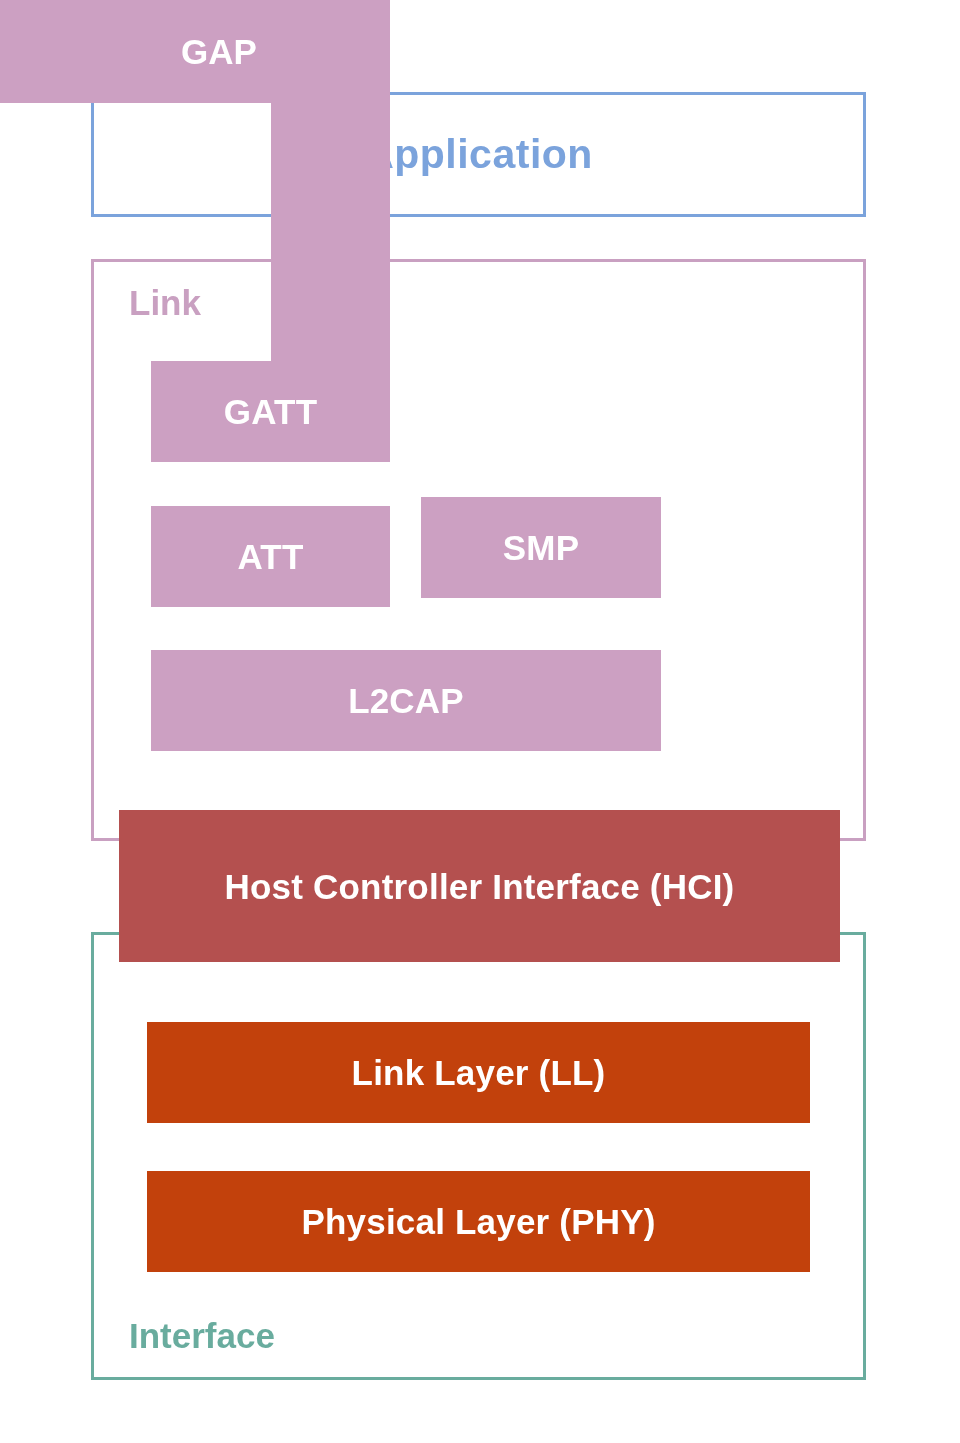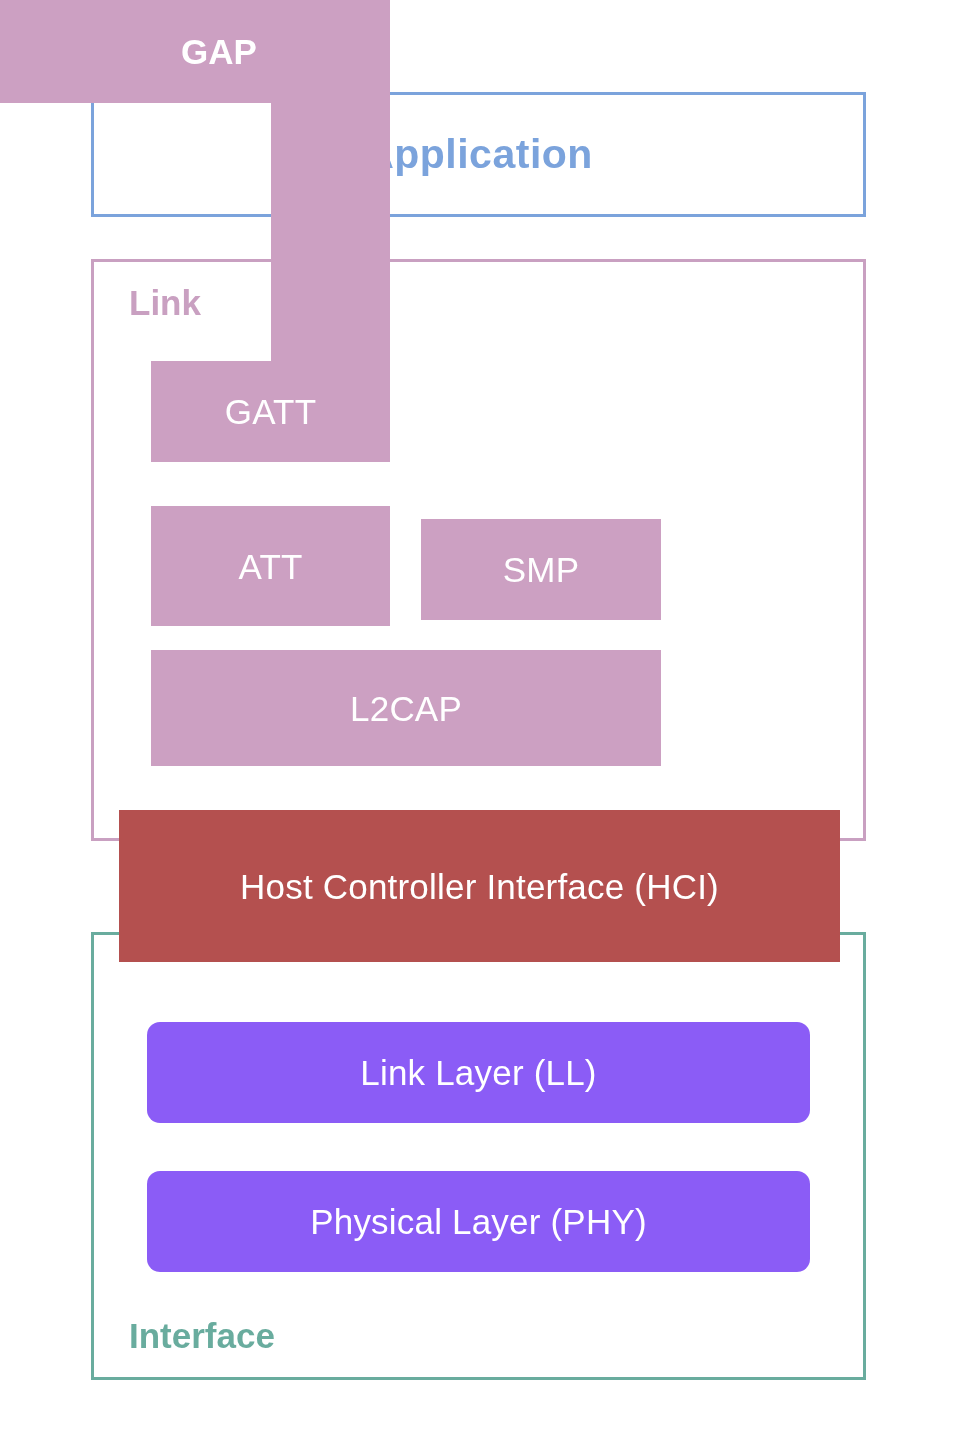--- a/index.html
+++ b/index.html
@@ -34,21 +34,21 @@
     border-width: 3px;
   }
 
   .block {
     position: absolute;
     box-sizing: border-box;
     display: flex;
     align-items: center;
     justify-content: center;
     color: #ffffff;
-    font-weight: normal;
+    font-weight: bold;
     letter-spacing: 0.2px;
     line-height: 1;
   }
 
   .group-label {
     position: absolute;
     font-weight: bold;
     line-height: 1;
     white-space: nowrap;
   }
@@ -75,23 +75,23 @@
   #host-label {
     left: 129px; top: 285px;
     color: #C9A0C1;
     font-size: 35px;
   }
 
   
   .mauve { background: #CCA0C2; font-size: 35px; }
 
   #block-gatt { left: 151px; top: 361px; width: 239px; height: 101px; }
-  #block-att  { left: 151px; top: 506px; width: 239px; height: 120px; }
-  #block-smp  { left: 421px; top: 519px; width: 240px; height: 101px; }
-  #block-l2cap{ left: 151px; top: 650px; width: 510px; height: 116px; }
+  #block-att  { left: 151px; top: 506px; width: 239px; height: 101px; }
+  #block-smp  { left: 421px; top: 497px; width: 240px; height: 101px; }
+  #block-l2cap{ left: 151px; top: 650px; width: 510px; height: 101px; }
 
   
   #block-gap {
     left: 421px; top: 361px; width: 390px; height: 390px;
     background: transparent;
     display: block;
   }
   #block-gap .gap-top {
     position: absolute;
     left: 0; top: 0; width: 390px; height: 103px;
@@ -117,21 +117,21 @@
   #controller-box {
     left: 91px; top: 932px; width: 775px; height: 448px;
     border-color: #69AC9E;
   }
   #controller-label {
     left: 129px; top: 1318px;
     color: #69AC9E;
     font-size: 35px;
   }
 
-  .teal { background: #8b5cf6; font-size: 35px; border-radius: 13px; }
+  .teal { background: #c2410c; font-size: 35px; }
   #block-ll  { left: 147px; top: 1022px; width: 663px; height: 101px; }
   #block-phy { left: 147px; top: 1171px; width: 663px; height: 101px; }
 
   
   #block-hci {
     left: 119px; top: 810px; width: 721px; height: 152px;
     background: #B4504F;
     font-size: 35px;
     z-index: 5;
   }

